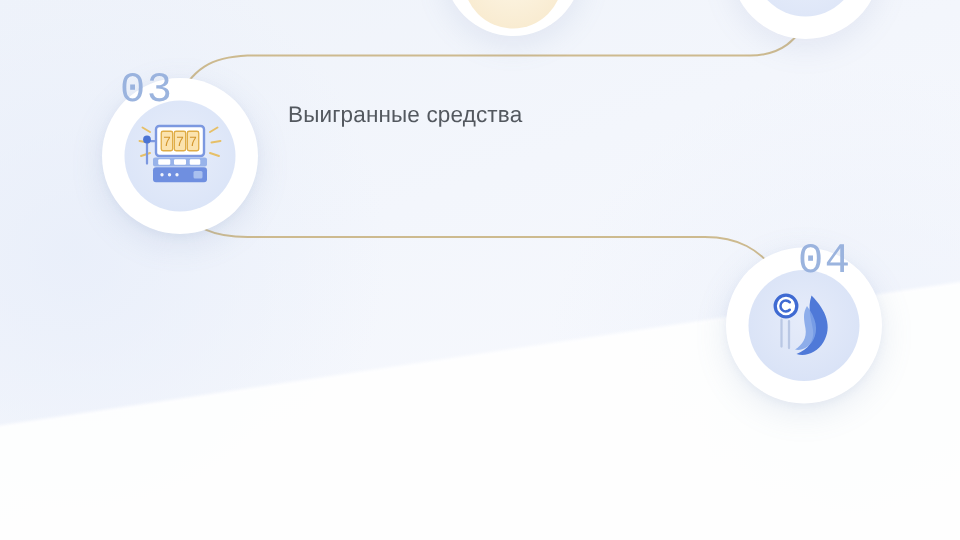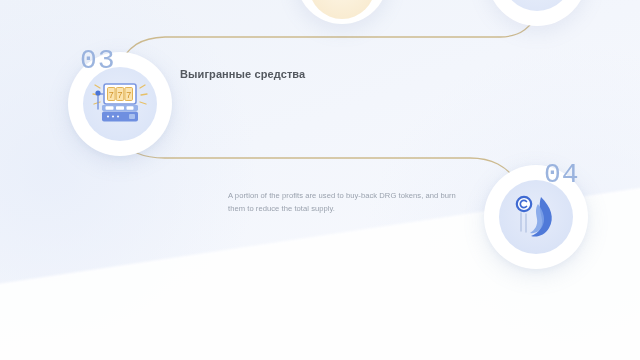--- a/index.html
+++ b/index.html
@@ -92,30 +92,31 @@
     position:absolute;
     font-size:28px;
     font-weight:300;
     letter-spacing:1px;
     color:#96b0dd;
     line-height:1;
     font-family:Liberation Mono, monospace;
     opacity:.95;
   }
   .step-num-03 { left:80px; top:47px; }
-  .step-num-04 { left:544px; top:161px; }
+  .step-num-04 { left:532px; top:161px; }
 
   
   .block { position:absolute; }
   .block .b-title {
-    font-size:11px;
-    font-weight:bold;
+    font-size:15px;
+    font-weight:normal;
     color:#53585f;
     margin-bottom:3px;
     letter-spacing:.1px;
+    margin-left:12px;
   }
   .block .b-body {
     font-size:7.6px;
     line-height:1.65;
     color:#9aa2ae;
     letter-spacing:.05px;
   }
   .block-03 { left:180px; top:68px; width:245px; }
   .block-04 { left:228px; top:190px; width:240px; }
   .block-top { left:188px; top:-10px; width:120px; text-align:center; }
@@ -215,16 +216,15 @@
         <g stroke="#b9c7e4" stroke-width="1.5" stroke-linecap="round">
           <line x1="10" y1="22" x2="10" y2="40"></line>
           <line x1="15" y1="23" x2="15" y2="41"></line>
         </g>
       </svg>
     </div>
   </div>
   <div class="step-num step-num-04">04</div>
 
   <div class="block block-04">
-    <div class="b-body">A portion of the profits are used to buy-back DRG tokens, and burn them to reduce the total supply.</div>
   </div>
 
 </div>
 
 </body></html>

